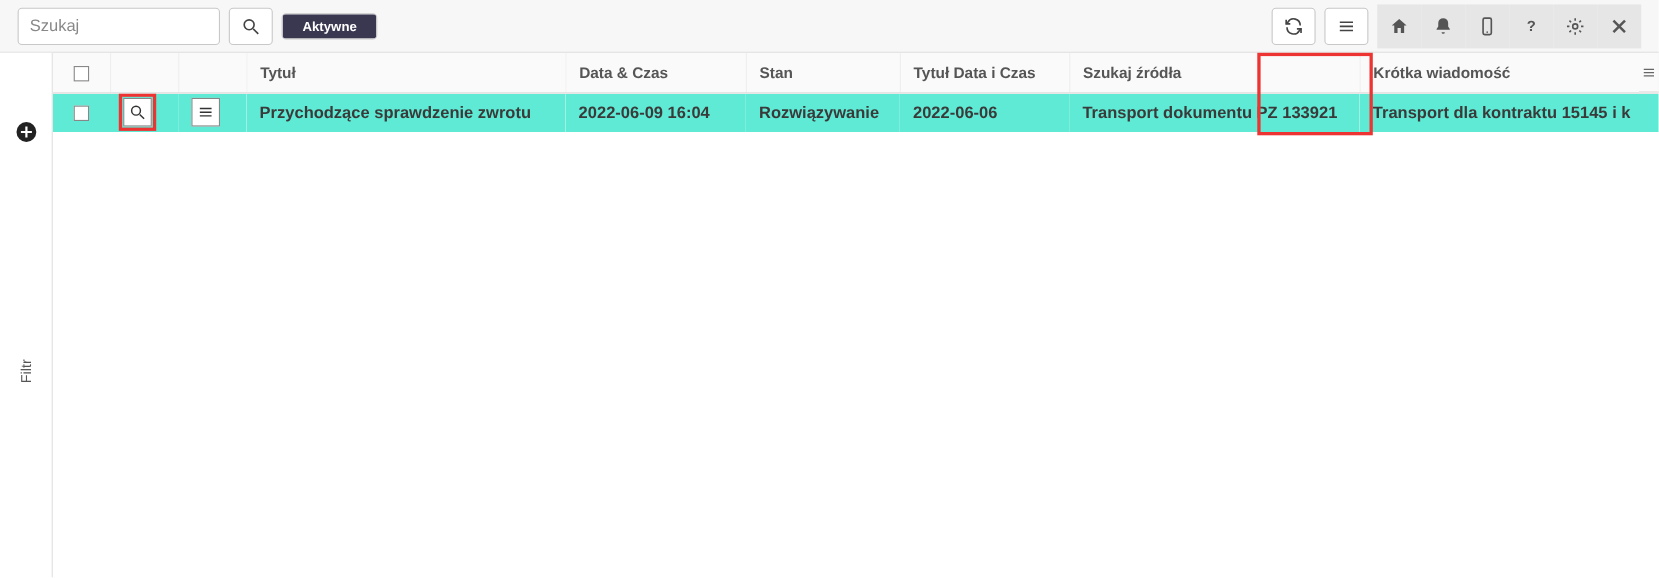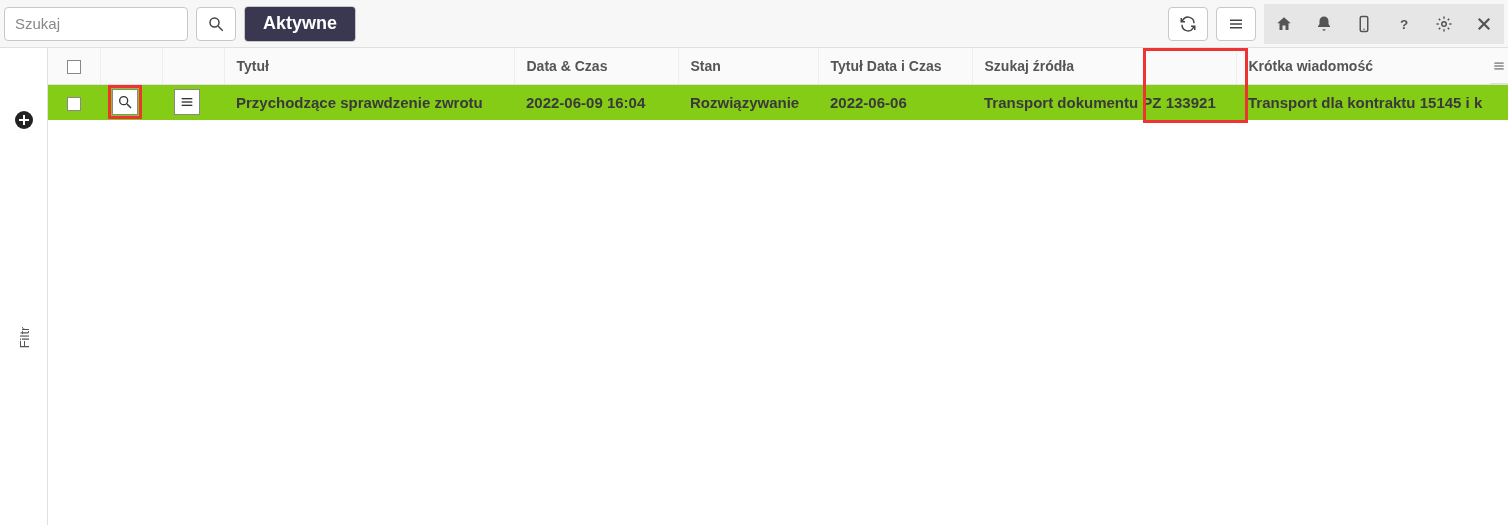--- a/index.html
+++ b/index.html
@@ -2,38 +2,38 @@
 <html><head>
 <meta charset="utf-8">
 <style>
   * { box-sizing: border-box; }
   html, body { margin:0; padding:0; font-family: Arial, Helvetica, sans-serif; font-size:14px; color:#333; background:#fff; }
   .page { width:1508px; height:525px; position:relative; overflow:hidden; }
 
   
   .toolbar {
     height:48px; background:#f7f7f7; border-bottom:1px solid #e0e0e0;
-    display:flex; align-items:center; padding:6px 4px; gap:8px;
+    display:flex; align-items:center; padding:6px 16px; gap:8px;
   }
   .search-input {
     width:184px; height:34px; border:1px solid #c8c8c8; border-radius:4px;
     background:#fff; padding:4px 10px; font-size:15px; color:#555;
   }
   .search-input::placeholder { color:#888; }
   .square-btn {
     width:40px; height:34px; border:1px solid #c8c8c8; border-radius:4px;
     background:#fff; display:flex; align-items:center; justify-content:center;
     cursor:pointer;
   }
   .square-btn svg { width:18px; height:18px; }
   .seg-group { display:flex; border:1px solid #c8c8c8; border-radius:4px; overflow:hidden; }
   .seg-btn {
-    height:34px; padding:0 18px; display:flex; align-items:center; justify-content:center;
+    height:22px; padding:0 18px; display:flex; align-items:center; justify-content:center;
     background:#fff; border:none; border-right:1px solid #c8c8c8; cursor:pointer;
-    font-size:18px; color:#444;
+    font-size:12px; color:#444;
   }
   .seg-btn:last-child { border-right:none; }
   .seg-btn.active { background:#3a3751; color:#fff; font-weight:600; }
   .toolbar-spacer { flex:1; }
   .right-btn-grp { display:flex; align-items:center; gap:8px; }
   .icon-tile {
     width:40px; height:40px; display:flex; align-items:center; justify-content:center;
     background:#e6e6e6; cursor:pointer;
   }
   .icon-tile svg { width:18px; height:18px; fill:#555; }
@@ -53,21 +53,21 @@
 
   
   .table-wrap { position:absolute; left:48px; right:0; top:48px; bottom:0; overflow:hidden; }
   table { border-collapse:collapse; width:100%; table-layout:fixed; }
   th, td { text-align:left; font-weight:bold; white-space:nowrap; overflow:hidden; }
   thead th {
     height:36px; background:#fafafa; border-bottom:1px solid #e0e0e0;
     border-right:1px solid #eee; padding:0 12px; color:#555; font-size:14px;
   }
   tbody td { height:36px; padding:0 12px; color:#3a3a3a; font-size:15px; }
-  tbody tr.sel td { background:#84cc16; }
+  tbody tr.sel td { background:#5eead4; }
   .col-chk   { width:52px; text-align:center; }
   .col-act1  { width:62px; }
   .col-act2  { width:62px; }
   .col-title { width:290px; }
   .col-date  { width:164px; }
   .col-state { width:140px; }
   .col-srcdt { width:154px; }
   .col-srcnm { width:264px; }
   .col-msg   { width:auto; }
 

